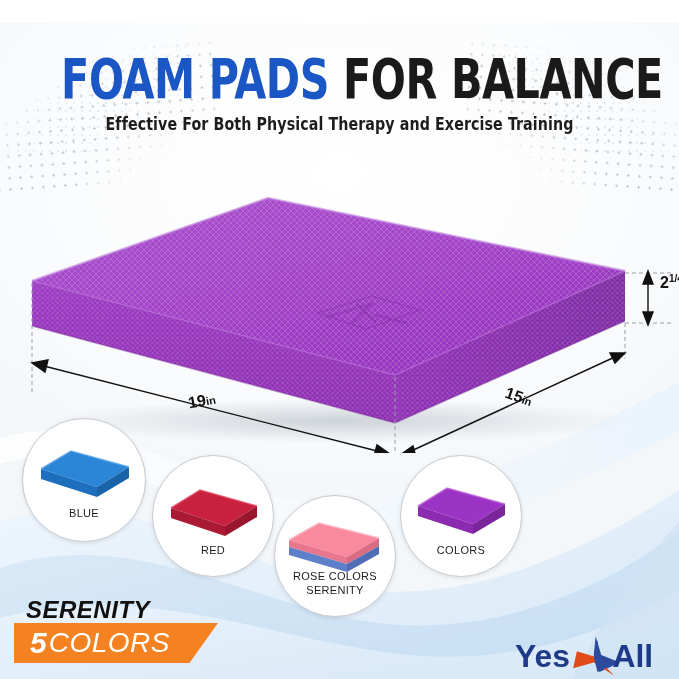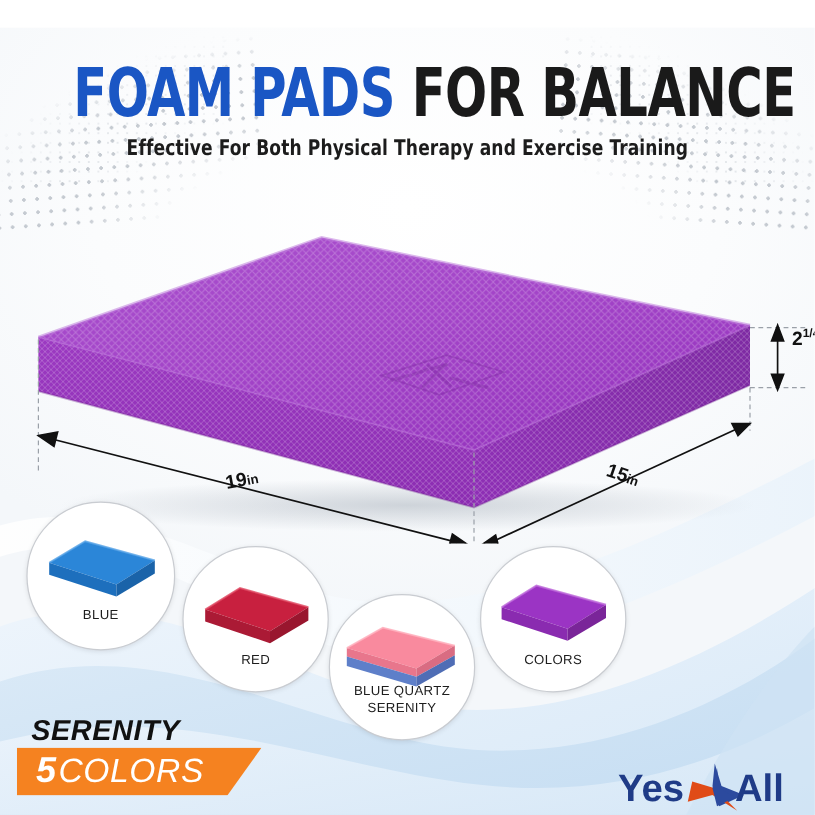--- a/index.html
+++ b/index.html
@@ -234,21 +234,21 @@
 
   <div class="swatch sw-rose">
     <svg class="pad" style="left:10px;top:22px;" width="100" height="58" viewBox="0 0 100 58">
       <path d="M4,22 L34,5 L94,20 L62,39 Z" fill="#f98a9e"></path>
       <path d="M4,22 L62,39 L62,46 L4,29 Z" fill="#e8768c"></path>
       <path d="M62,39 L94,20 L94,28 L62,46 Z" fill="#d96c82"></path>
       <path d="M4,29 L62,46 L62,54 L4,37 Z" fill="#5e7fc9"></path>
       <path d="M62,46 L94,28 L94,36 L62,54 Z" fill="#4f6db5"></path>
       <path d="M4,22 L34,5 L94,20" fill="none" stroke="#ffb3c0" stroke-width="1.5" opacity=".85"></path>
     </svg>
-    <div class="lbl" style="top:74px;">BLUE QUARTZ</div>
+    <div class="lbl" style="top:74px;">ROSE COLORS</div>
     <div class="lbl" style="top:88px;">SERENITY</div>
   </div>
 
   <div class="swatch sw-purple">
     <svg class="pad" style="left:13px;top:26px;" width="96" height="58" viewBox="0 0 96 58">
       <path d="M4,24 L33,6 L91,22 L59,42 Z" fill="#9b34c4"></path>
       <path d="M4,24 L59,42 L59,52 L4,34 Z" fill="#8a2bb0"></path>
       <path d="M59,42 L91,22 L91,33 L59,52 Z" fill="#7a2599"></path>
       <path d="M4,24 L33,6 L91,22" fill="none" stroke="#bd68da" stroke-width="1.6" opacity=".8"></path>
     </svg>

